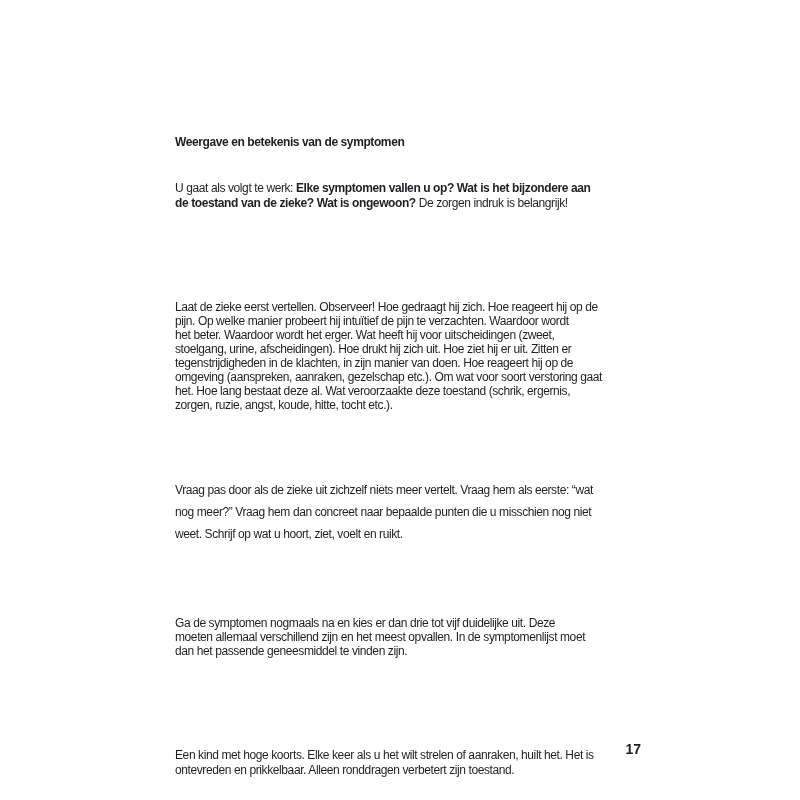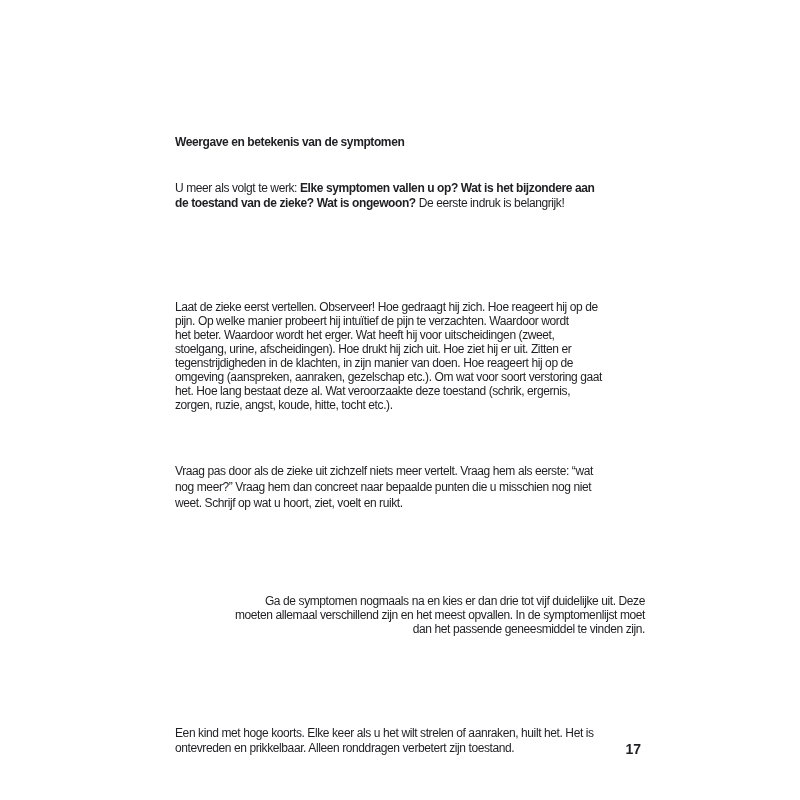--- a/index.html
+++ b/index.html
@@ -30,44 +30,44 @@
   }
   h1, h2, p, div {
     margin: 0;
     padding: 0;
     font-size: inherit;
     font-weight: inherit;
   }
   .bold { font-weight: 700; }
   .b1 { line-height: 15.4px; }
   .b2 { margin-top: 15px; line-height: 14px; }
-  .b3 { margin-top: 8px; line-height: 16px; }
-  .b4 { margin-top: 40px; line-height: 14px; text-align: right; }
+  .b3 { margin-top: 24px; line-height: 22px; }
+  .b4 { margin-top: 28px; line-height: 14px; }
   .b5 { margin-top: 18px; line-height: 14.6px; }
   .page-number {
     position: absolute;
     left: 175px;
     top: 741px;
     width: 466px;
     text-align: right;
     font-size: 14px;
     font-weight: 700;
     color: #1f1f23;
   }
 </style>
 </head>
 <body>
 
 <div class="sheet">
   <main class="text-col">
 
     <section class="block b1">
       <h1 class="bold">Weergave en betekenis van de symptomen</h1>
-      <p><span>U meer als volgt te werk: </span><span class="bold">Elke symptomen vallen u op? Wat is het bijzondere aan
-de toestand van de zieke? Wat is ongewoon? </span><span>De eerste indruk is belangrijk!</span></p>
+      <p><span>U gaat als volgt te werk: </span><span class="bold">Elke symptomen vallen u op? Wat is het bijzondere aan
+de toestand van de zieke? Wat is ongewoon? </span><span>De zorgen indruk is belangrijk!</span></p>
     </section>
 
     <p class="block b2">Laat de zieke eerst vertellen. Observeer! Hoe gedraagt hij zich. Hoe reageert hij op de
 pijn. Op welke manier probeert hij intuïtief de pijn te verzachten. Waardoor wordt
 het beter. Waardoor wordt het erger. Wat heeft hij voor uitscheidingen (zweet,
 stoelgang, urine, afscheidingen). Hoe drukt hij zich uit. Hoe ziet hij er uit. Zitten er
 tegenstrijdigheden in de klachten, in zijn manier van doen. Hoe reageert hij op de
 omgeving (aanspreken, aanraken, gezelschap etc.). Om wat voor soort verstoring gaat
 het. Hoe lang bestaat deze al. Wat veroorzaakte deze toestand (schrik, ergernis,
 zorgen, ruzie, angst, koude, hitte, tocht etc.).</p>

